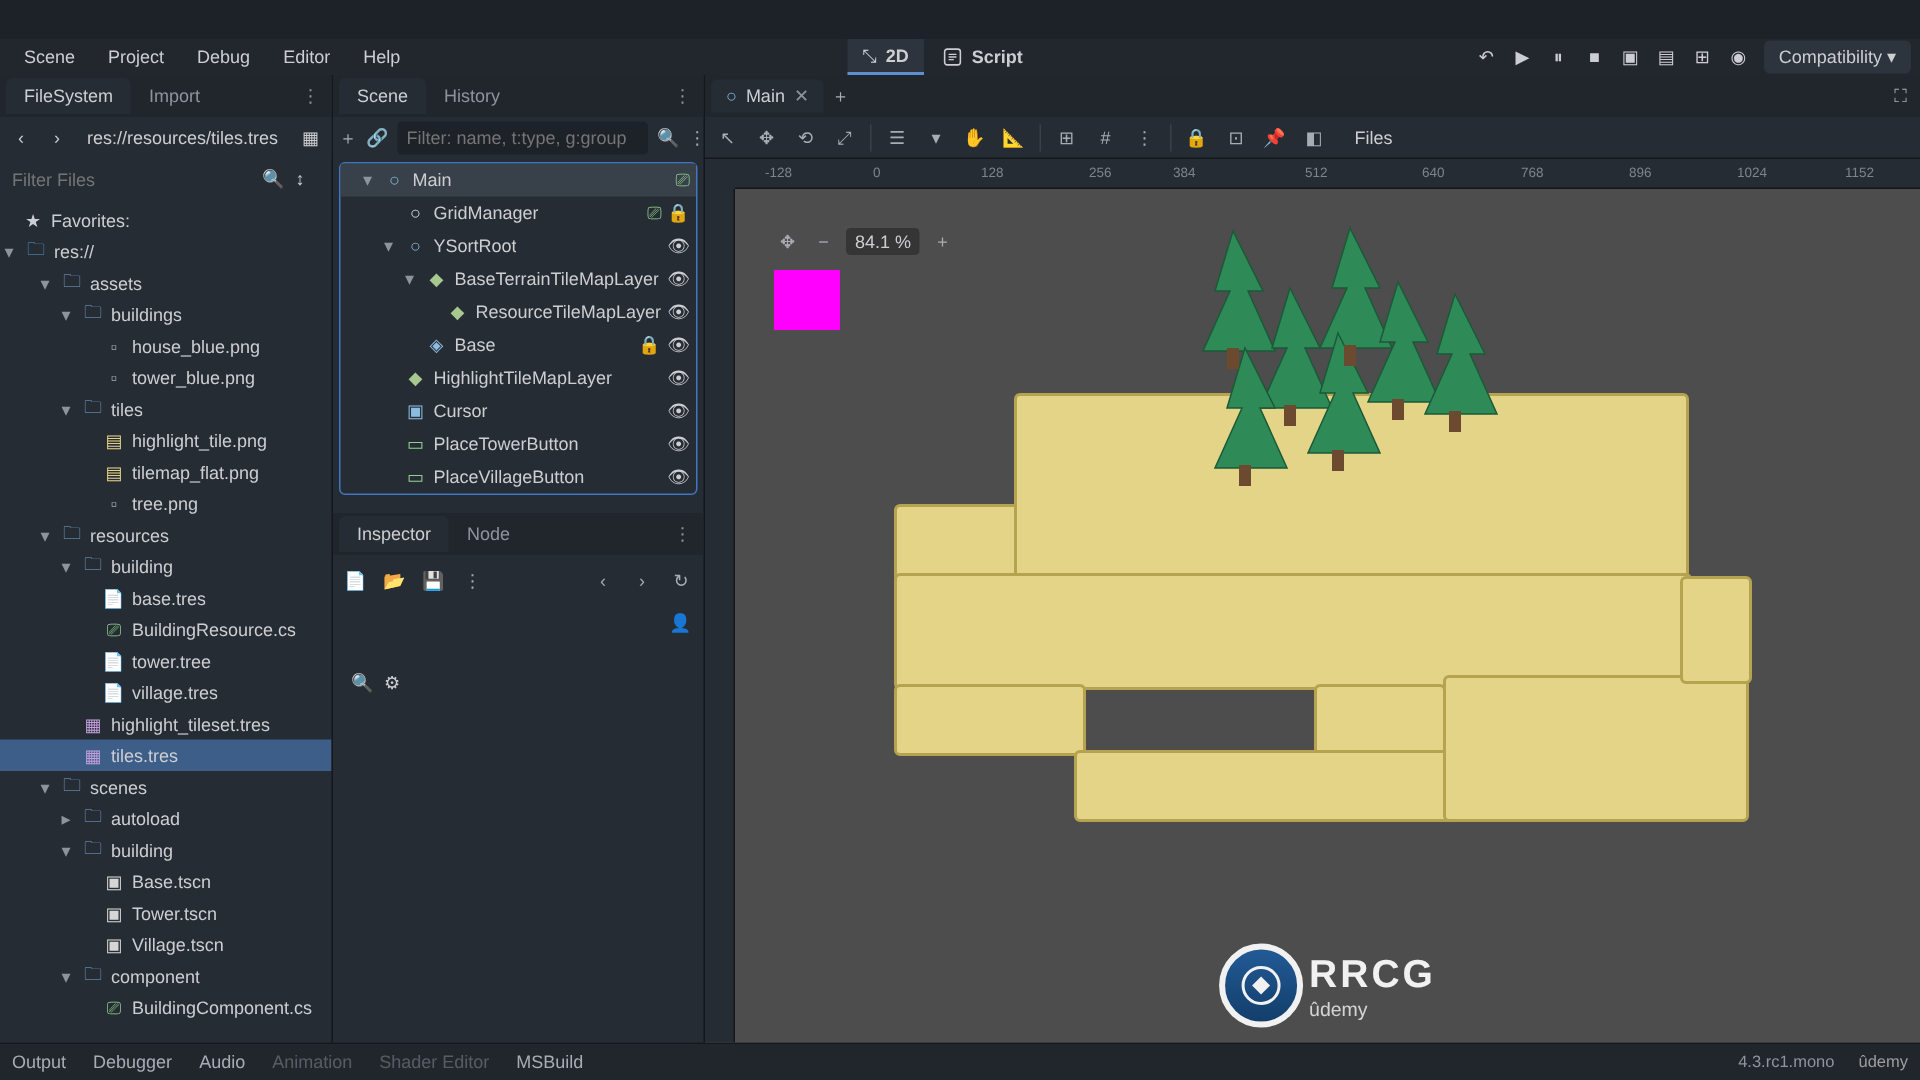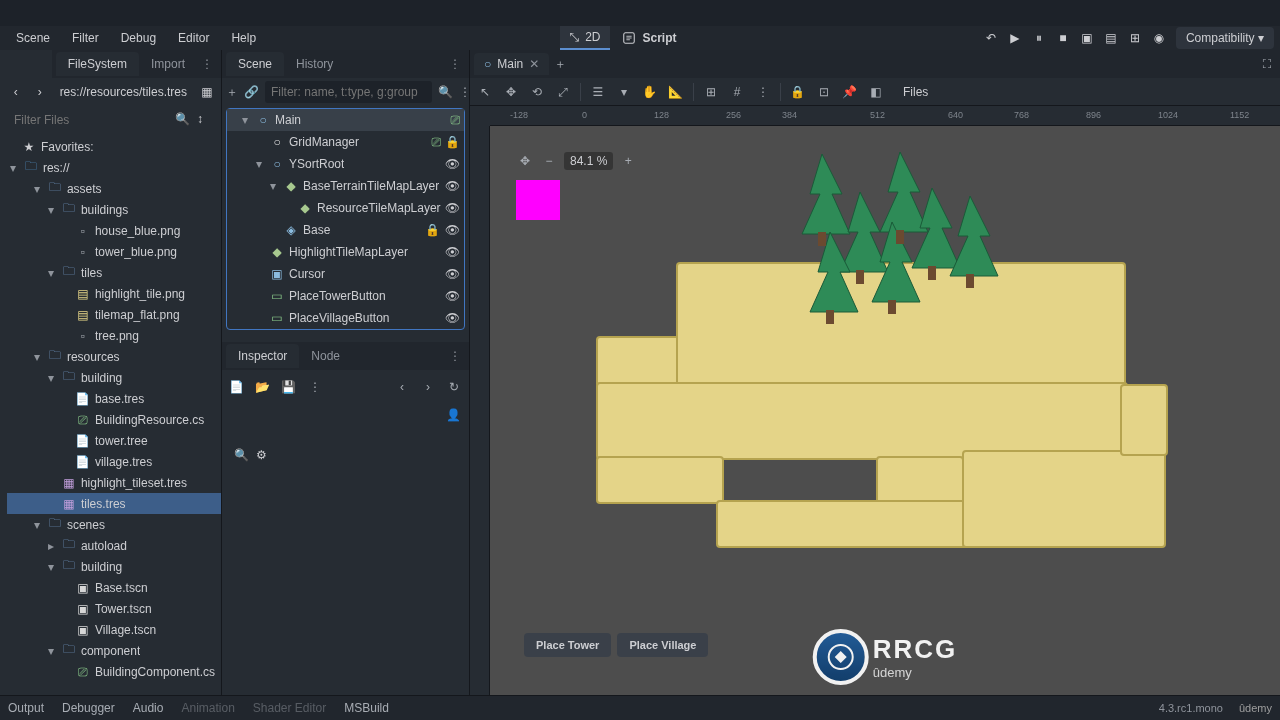--- a/index.html
+++ b/index.html
@@ -8,21 +8,21 @@
 .menubar { height: 24px; background: #22272e; display: flex; align-items: center; padding: 0 6px; justify-content: space-between; }
 .menu-left, .menu-center, .menu-right { display: flex; align-items: center; gap: 2px; }
 .menu-item { padding: 4px 10px; cursor: pointer; }
 .center-btn { display: flex; align-items: center; gap: 6px; padding: 4px 10px; cursor: pointer; }
 .center-btn.active { background: #2e343d; border-bottom: 2px solid #5d8fd1; }
 .script-icon { width: 14px; height: 14px; }
 .icon-btn { width: 22px; height: 22px; display: flex; align-items: center; justify-content: center; cursor: pointer; border-radius: 3px; }
 .compat { background: #2e343d; padding: 4px 10px; border-radius: 4px; margin-left: 4px; }
 
 .main { display: flex; height: calc(100% - 50px - 25px); }
-.panel-left { width: 222px; display: flex; flex-direction: column; background: #262c33; border-right: 1px solid #14171c; align-items: flex-end; }
+.panel-left { width: 222px; display: flex; flex-direction: column; background: #262c33; border-right: 1px solid #14171c; }
 .panel-mid { width: 248px; display: flex; flex-direction: column; background: #262c33; border-right: 1px solid #14171c; }
 .panel-right { flex: 1; display: flex; flex-direction: column; background: #21262d; }
 
 .dock-tabs { display: flex; align-items: center; background: #21262d; height: 28px; padding: 0 4px; }
 .dock-tab { padding: 5px 12px; cursor: pointer; color: #8f949c; }
 .dock-tab.active { background: #262c33; color: #cdced2; border-radius: 4px 4px 0 0; }
 .dock-tab-dots { margin-left: auto; color: #8f949c; padding: 4px; cursor: pointer; }
 
 .path-row { display: flex; align-items: center; height: 28px; padding: 0 4px; gap: 4px; background: #262c33; }
 .nav-btn { width: 20px; height: 20px; display: flex; align-items: center; justify-content: center; cursor: pointer; }
@@ -94,29 +94,29 @@
 .ruler-tick { position: absolute; top: 4px; font-size: 9px; color: #7e848c; }
 </style>
 </head>
 <body>
 
 <div class="topbar"></div>
 
 <div class="menubar">
   <div class="menu-left">
     <div class="menu-item">Scene</div>
-    <div class="menu-item">Filter</div>
+    <div class="menu-item">Project</div>
     <div class="menu-item">Debug</div>
     <div class="menu-item">Editor</div>
     <div class="menu-item">Help</div>
   </div>
   <div class="menu-center">
     <div class="center-btn active">
       <span>⤡</span>
-      <span style="font-weight:400">2D</span>
+      <span style="font-weight:700">2D</span>
     </div>
     <div class="center-btn">
       <svg class="script-icon" viewBox="0 0 16 16">
           <rect x="2" y="2" width="12" height="12" rx="2" fill="none" stroke="#cdced2" stroke-width="1.2"></rect>
           <path d="M5 6h6M5 8h6M5 10h4" stroke="#cdced2" stroke-width="1"></path>
         </svg>
       <span style="font-weight:600">Script</span>
     </div>
   </div>
   <div class="menu-right">
@@ -530,24 +530,20 @@
             <rect x="46" y="88" width="8" height="14"></rect>
             <rect x="124" y="86" width="8" height="14"></rect>
             <rect x="84" y="126" width="8" height="14"></rect>
             <rect x="156" y="122" width="8" height="14"></rect>
             <rect x="194" y="130" width="8" height="14"></rect>
             <rect x="116" y="156" width="8" height="14"></rect>
             <rect x="54" y="166" width="8" height="14"></rect>
           </g>
         </svg>
 
-        <div class="place-btns">
-          <div class="place-btn">Place Tower</div>
-          <div class="place-btn">Place Village</div>
-        </div>
 
         <div class="watermark">
           <div class="wm-circle">
             <svg width="30" height="30" viewBox="0 0 30 30">
                 <circle cx="15" cy="15" r="12" fill="none" stroke="#fff" stroke-width="2"></circle>
                 <path d="M9 15 L15 9 L21 15 L15 21 Z" fill="#fff"></path>
               </svg>
           </div>
           <div class="wm-text">
             <span class="wm-big">RRCG</span>

